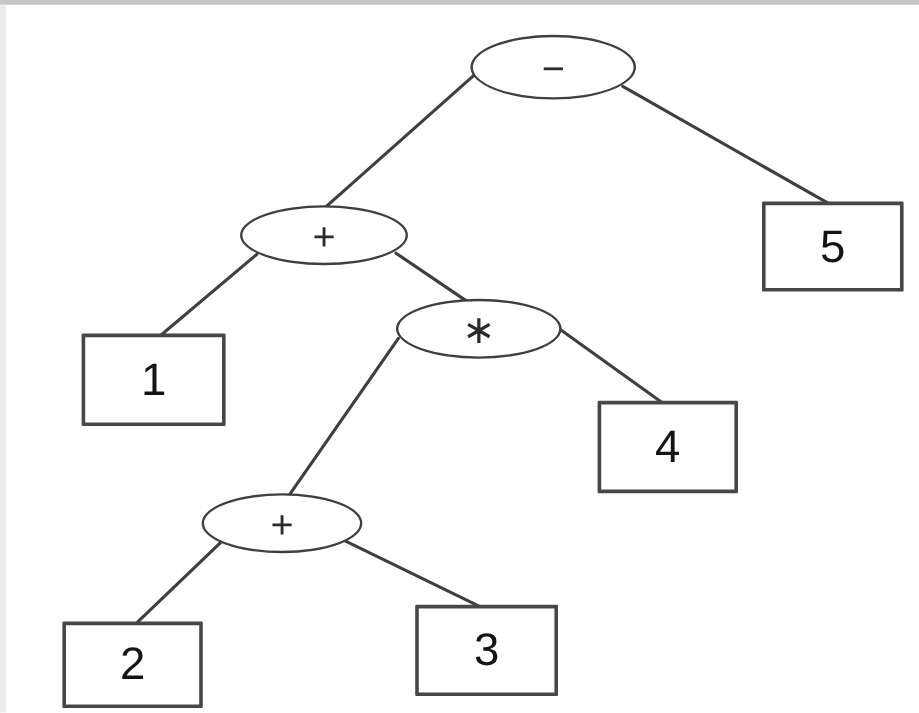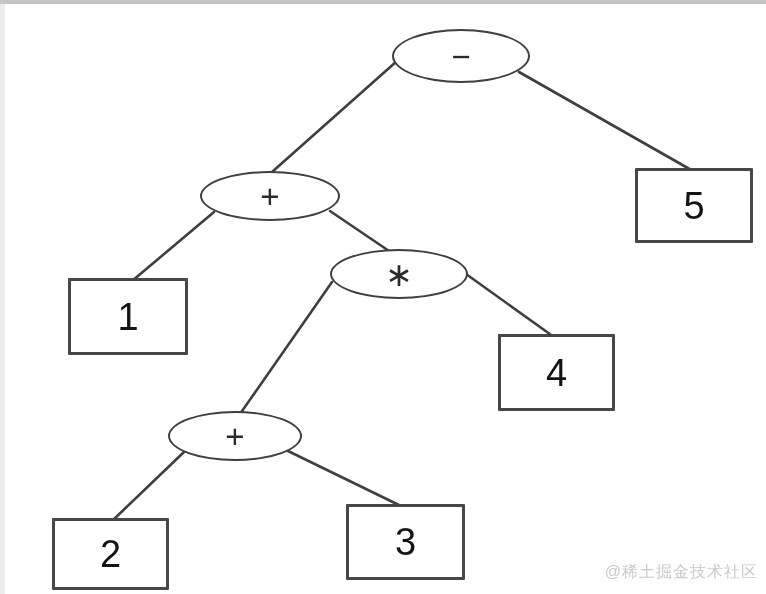--- a/index.html
+++ b/index.html
@@ -65,14 +65,13 @@
       <div class="node rect" style="left: 498px; top: 334px; width: 117px; height: 77px;">
         <span>4</span>
       </div>
       <div class="node rect" style="left: 52px; top: 518px; width: 117px; height: 72px;">
         <span>2</span>
       </div>
       <div class="node rect" style="left: 346px; top: 504px; width: 119px; height: 76px;">
         <span>3</span>
       </div>
     </div>
-  <div class="watermark" style="color: rgb(201, 201, 201);">@稀土掘金技术社区</div>
 </div>
 
 </body></html>

